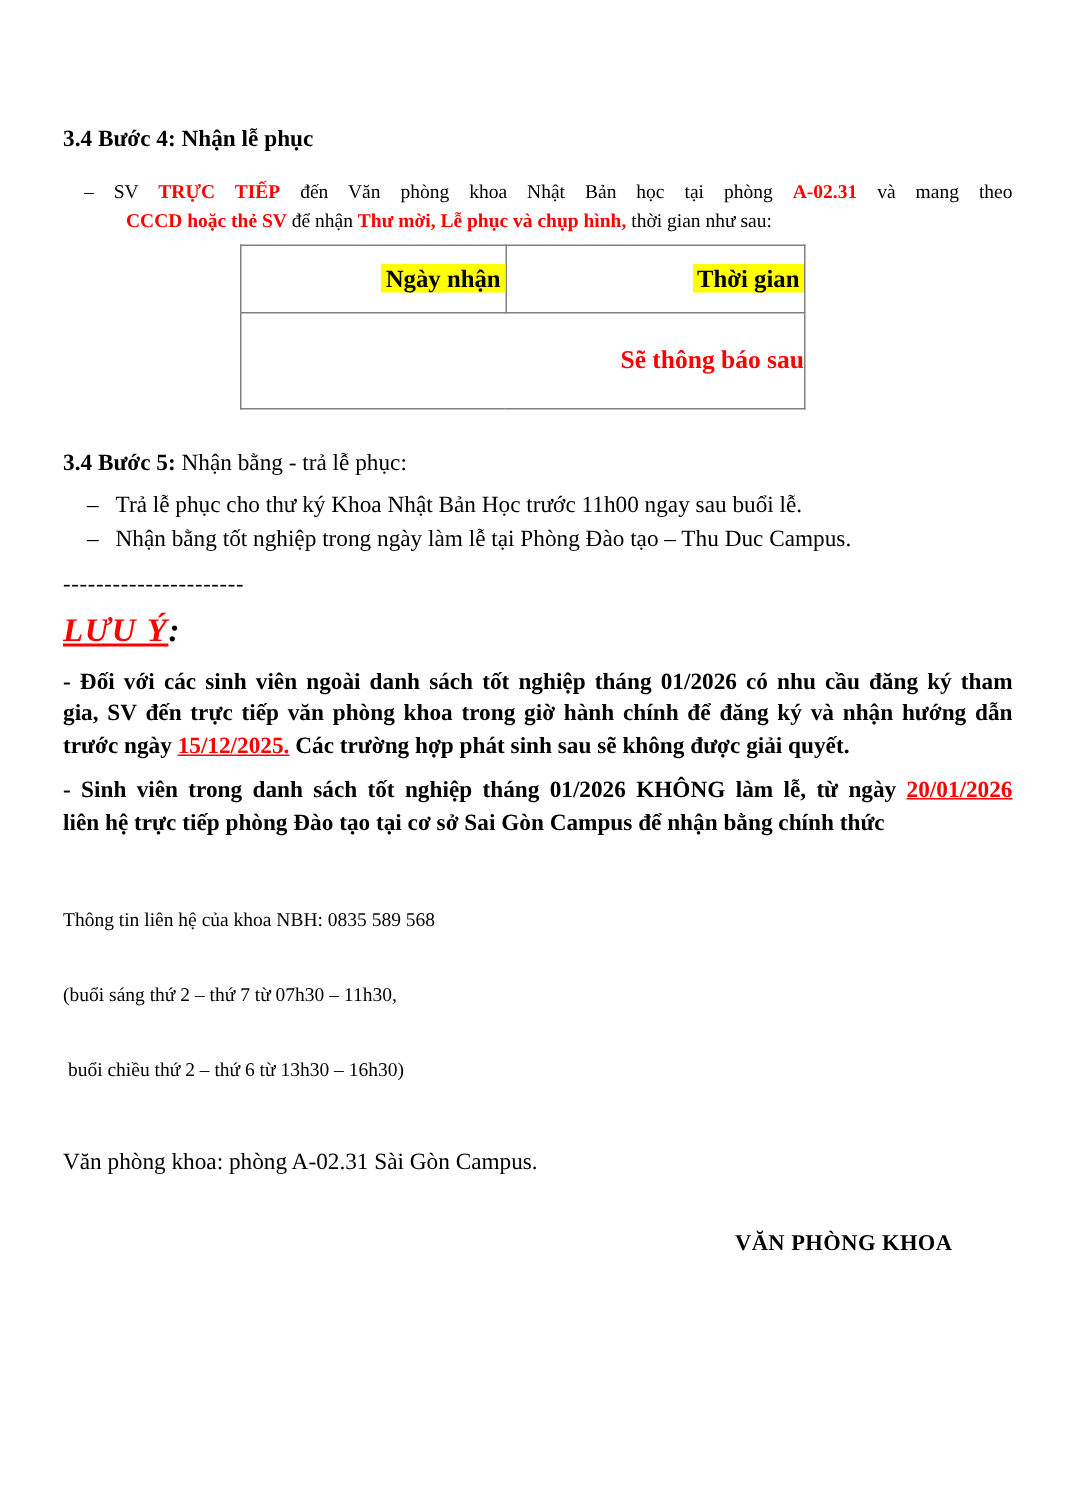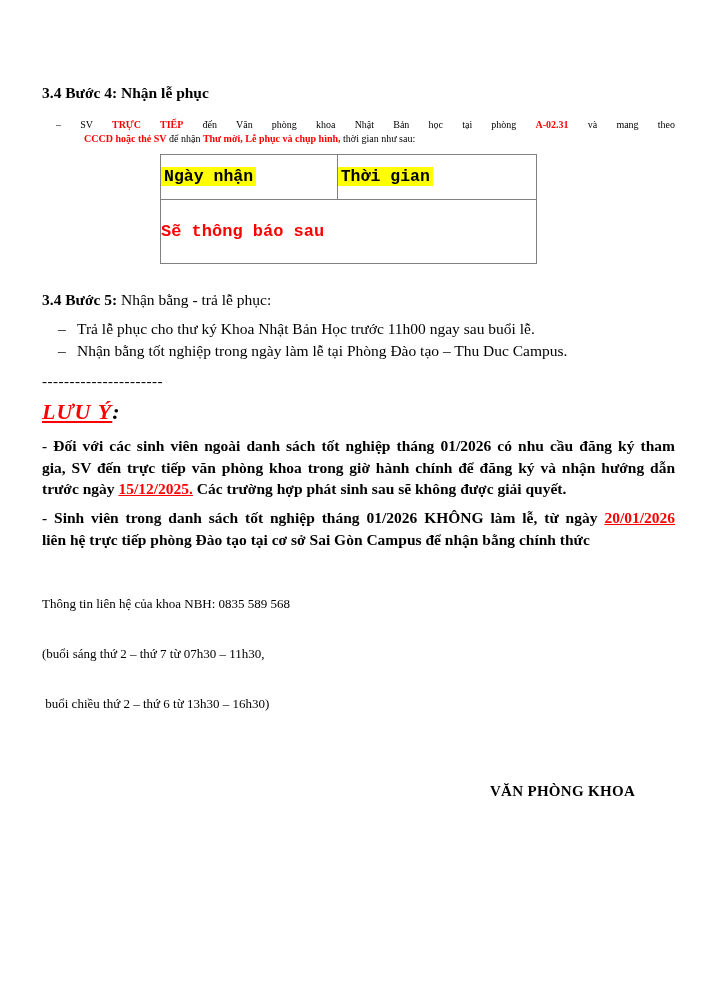--- a/index.html
+++ b/index.html
@@ -10,36 +10,35 @@
     height: 848px;
     background: #ffffff;
     font-family: "Liberation Serif", serif;
     color: #000000;
     padding: 84px 38px 0 42px;
     overflow: hidden;
   }
   .h-step { font-size: 15.5px; font-weight: bold; line-height: 1.2; }
   .h-step .reg { font-weight: normal; }
 
-  .intro { margin-left: 14px; margin-top: 15px; font-size: 10px; line-height: 1.47; }
+  .intro { margin-left: 14px; margin-top: 15px; font-size: 13px; line-height: 1.47; }
   .intro-line1 { text-align: justify; text-align-last: justify; }
   .intro-line2 { margin-left: 28px; }
   .red-b { color: #ff0000; font-weight: bold; }
 
   table.pickup {
     border-collapse: collapse;
     margin: 7px 0 0 118px;
     width: 377px;
     table-layout: fixed;
   }
   table.pickup th, table.pickup td {
     border: 1.5px solid #808080;
-    text-align: left;
+    text-align: right;
     vertical-align: middle;
-    font-family: Liberation Mono, monospace;
   }
   table.pickup th { height: 45px; font-size: 16.5px; font-weight: bold; }
   table.pickup th.c1 { width: 47%; }
   .hl { background: #ffff00; padding: 0 3px; }
   table.pickup td.announce {
     height: 64px;
     color: #ff0000;
     font-weight: bold;
     font-size: 17px;
   }
@@ -126,16 +125,17 @@
     </div>
     <div>liên hệ trực tiếp phòng Đào tạo tại cơ sở Sai Gòn Campus để nhận bằng chính thức</div>
   </div>
 
   <div class="contact">
     <div>Thông tin liên hệ của khoa NBH: 0835 589 568</div>
     <div>(buổi sáng thứ 2 – thứ 7 từ 07h30 – 11h30,</div>
     <div> buổi chiều thứ 2 – thứ 6 từ 13h30 – 16h30)</div>
   </div>
 
+  <div class="office">Văn phòng khoa: phòng A-02.31 Sài Gòn Campus.</div>
 
   <div class="signature">VĂN PHÒNG KHOA</div>
 
 </div>
 
 </body></html>

